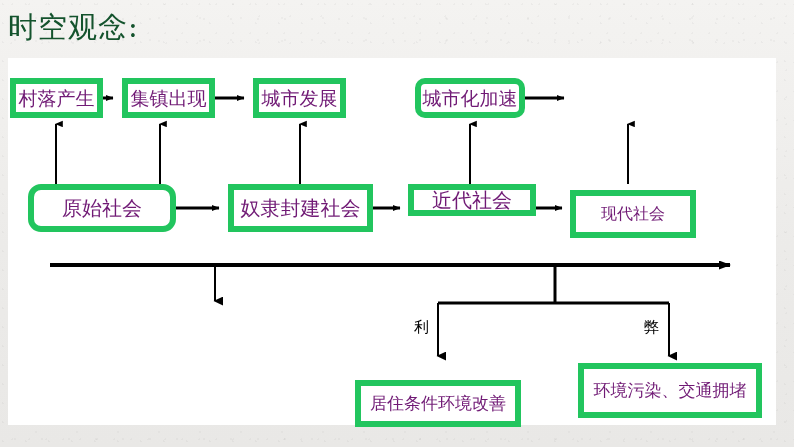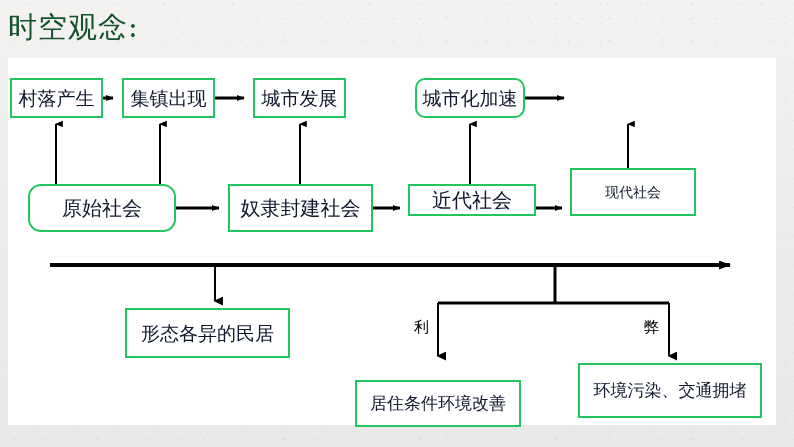--- a/index.html
+++ b/index.html
@@ -50,27 +50,27 @@
   }
   #diagram-svg {
     position: absolute;
     left: 0;
     top: 0;
     display: block;
   }
   .node-box {
     position: absolute;
     box-sizing: border-box;
-    border: 2px solid #22c55e;
+    border: 6px solid #22c55e;
     background: #ffffff;
     display: flex;
     align-items: center;
     justify-content: center;
     font-family: "DejaVu Serif", "Liberation Serif", serif;
-    color: #0f172a;
+    color: #701a75;
     white-space: nowrap;
     line-height: 1;
   }
   .edge-label {
     position: absolute;
     font-family: "DejaVu Serif", "Liberation Serif", serif;
     color: #000000;
     font-size: 15px;
     line-height: 15px;
     white-space: nowrap;
@@ -167,23 +167,22 @@
 
   <div class="node-box" style="left:407px; top:20px; width:110px; height:40px; font-size:19px;border-radius:10px;">城市化加速</div>
 
 
   <div class="node-box" style="left:20px; top:126px; width:148px; height:48px; font-size:20px;border-radius:13px;">原始社会</div>
 
   <div class="node-box" style="left:220px; top:126px; width:145px; height:48px; font-size:20px;">奴隶封建社会</div>
 
   <div class="node-box" style="left:400px; top:126px; width:128px; height:32px; font-size:20px;">近代社会</div>
 
-  <div class="node-box" style="left:562px; top:110px; width:126px; height:48px; font-size:14px;">现代社会</div>
+  <div class="node-box" style="left:562px; top:132px; width:126px; height:48px; font-size:16px;">现代社会</div>
 
-  <div class="node-box" style="left:117px; top:250px; width:165px; height:50px; font-size:19px;">形态各异的民居</div>
 
   <div class="node-box" style="left:347px; top:322px; width:166px; height:47px; font-size:17px;">居住条件环境改善</div>
 
   <div class="node-box" style="left:570px; top:305px; width:184px; height:55px; font-size:17px;">环境污染、交通拥堵</div>
 
   <div class="edge-label" style="left:406px; top:262px;">利</div>
 
   <div class="edge-label" style="left:636px; top:262px;">弊</div>
 
 </div>

